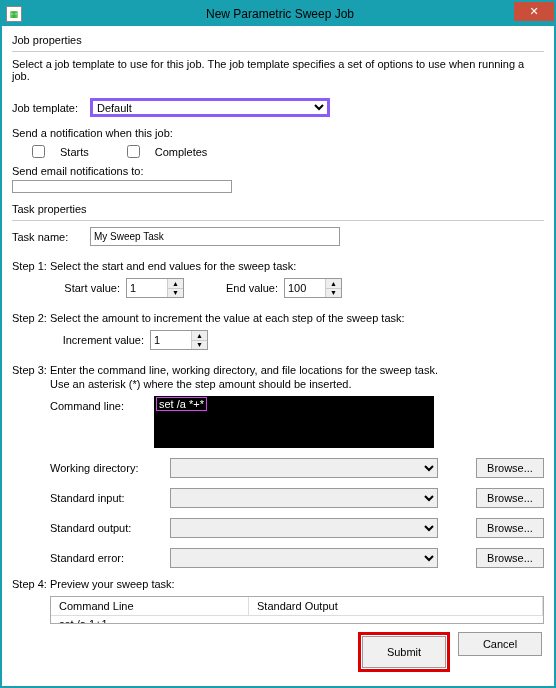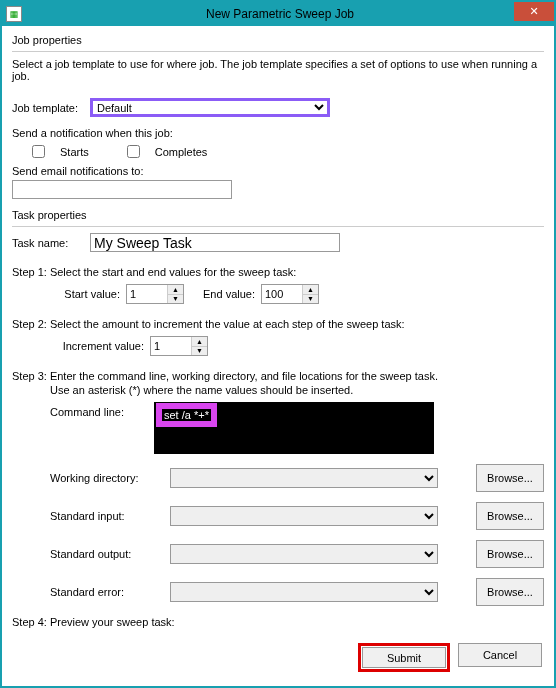--- a/index.html
+++ b/index.html
@@ -9,50 +9,50 @@
   .title-icon { width: 16px; height: 16px; margin-left: 4px; background: #fff; border: 1px solid #888; display: flex; align-items: center; justify-content: center; font-size: 9px; color: #090; }
   .title-text { position: absolute; left: 4px; right: 0; text-align: center; font-size: 12px; pointer-events: none; }
   .close-btn { position: absolute; right: 0; top: 0; width: 40px; height: 19px; background: #c94f3a; color: #fff; display: flex; align-items: center; justify-content: center; font-size: 13px; line-height: 1; cursor: pointer; }
   .client { position: absolute; top: 24px; left: 0; right: 0; bottom: 0; padding: 6px 10px 10px 10px; display: flex; flex-direction: column; overflow: hidden; }
   .group-heading { margin-top: 2px; margin-bottom: 4px; }
   .underline { border-top: 1px solid #ccc; margin-top: 1px; margin-bottom: 6px; }
   .hint { color: #000; margin-bottom: 16px; }
   label { display: inline-block; }
   .row { display: flex; align-items: center; margin-bottom: 4px; }
   select.tpl { width: 240px; height: 19px; border: 3px solid #8b5cf6; background: #fff; font-size: 11px; }
-  input.textbox { border: 1px solid #999; height: 19px; padding: 0 3px; background: #fff; font-size: 14px; }
+  input.textbox { border: 1px solid #999; height: 19px; padding: 0 3px; background: #fff; font-size: 10px; }
   input.email { width: 220px; }
   input.taskname { width: 250px; }
   .spinner { display: inline-flex; border: 1px solid #999; height: 20px; }
   .spinner input { border: none; width: 40px; height: 18px; padding: 0 3px; font-size: 11px; outline: none; }
   .spinner .btns { width: 16px; display: flex; flex-direction: column; border-left: 1px solid #ccc; }
   .spinner .sb { flex: 1; display: flex; align-items: center; justify-content: center; font-size: 7px; background: #eee; border-top: 1px solid #ccc; cursor: pointer; }
   .spinner .sb:first-child { border-top: none; }
   .step { margin-top: 10px; }
-  .vals { display: flex; align-items: center; gap: 1px; padding-left: 38px; margin-top: 6px; }
+  .vals { display: flex; align-items: center; gap: 24px; padding-left: 38px; margin-top: 6px; }
   .label70 { width: 70px; text-align: right; margin-right: 6px; }
   .cmdline-wrap { display: flex; align-items: flex-start; margin-top: 6px; padding-left: 38px; }
   .cmdline-label { width: 104px; margin-top: 4px; }
   .cmdbox { width: 280px; height: 52px; background: #000; color: #fff; font-family: "Consolas", monospace; font-size: 11px; padding: 2px 4px; overflow: hidden; }
-  .redfocus { border: 6px solid #d946ef; display: inline-block; padding: 0 2px; margin: -1px -2px; }
+  .redfocus { border: 1px solid #d946ef; display: inline-block; padding: 0 2px; margin: -1px -2px; }
   .dir-row { display: flex; align-items: center; margin-top: 10px; padding-left: 38px; gap: 16px; }
   .dir-row .lab { width: 104px; }
   .dir-row select { flex: 1; max-width: 268px; height: 20px; border: 1px solid #999; }
-  .browse-btn { width: 68px; height: 28px; border: 1px solid #999; background: #f0f0f0; cursor: pointer; margin-left: auto; }
+  .browse-btn { width: 68px; height: 20px; border: 1px solid #999; background: #f0f0f0; cursor: pointer; margin-left: auto; }
   .preview-box { border: 1px solid #aaa; margin: 6px 0 0 38px; height: 92px; overflow: hidden; }
   .preview-head { display: flex; border-bottom: 1px solid #ddd; }
   .preview-head div { padding: 3px 8px; border-right: 1px solid #ddd; }
   .preview-head .col1 { width: 198px; }
   .preview-head .col2 { flex: 1; }
   .preview-body { padding: 1px 8px; }
   .preview-body div { line-height: 15px; }
   .button-row { margin-top: auto; display: flex; justify-content: flex-end; gap: 8px; padding: 8px 2px 4px 0; }
   .btn { width: 84px; height: 24px; border: 1px solid #999; background: #f0f0f0; cursor: pointer; font-size: 11px; }
   .btn.primary-wrap { border: 3px solid #d00; padding: 1px; background: transparent; width: auto; height: auto; }
-  .btn.primary-wrap .inner { width: 84px; height: 21px; border: 1px solid #999; background: #f0f0f0; display: flex; align-items: center; justify-content: center; }
+  .btn.primary-wrap .inner { width: 84px; height: 32px; border: 1px solid #999; background: #f0f0f0; display: flex; align-items: center; justify-content: center; }
   .chk { display: inline-flex; align-items: center; gap: 12px; }
   .chk input { width: 13px; height: 13px; }
   .mt6 { margin-top: 6px; }
   .mt3 { margin-top: 3px; }
   .notif-row { display: flex; gap: 34px; padding-left: 16px; margin-top: 3px; margin-bottom: 4px; }
 </style>
 </head>
 <body>
 
 <div class="window">
@@ -61,21 +61,21 @@
     <div class="title-text">New Parametric Sweep Job</div>
     <div class="close-btn">
       <span>✕</span>
     </div>
   </div>
 
   <div class="client">
 
     <div class="group-heading">Job properties</div>
     <div class="underline"></div>
-    <div class="hint">Select a job template to use for where job. The job template specifies a set of options to use when running a job.</div>
+    <div class="hint">Select a job template to use for this job. The job template specifies a set of options to use when running a job.</div>
 
     <div class="row">
       <label style="width:78px">Job template:</label>
       <select class="tpl">
         <option>Default</option>
       </select>
     </div>
 
     <div class="mt6">Send a notification when this job:</div>
     <div class="notif-row">
@@ -130,21 +130,21 @@
           <input type="text" value="1" style="">
           <div class="btns">
               <div class="sb">▲</div>
               <div class="sb">▼</div>
             </div>
         </div>
       </div>
     </div>
 
     <div class="step">Step 3:  Enter the command line, working directory, and file locations for the sweep task.</div>
-    <div style="padding-left:38px;margin-top:2px">Use an asterisk (*)  where the name values should be inserted.</div>
+    <div style="padding-left:38px;margin-top:2px">Use an asterisk (*)  where the step amount should be inserted.</div>
 
     <div class="cmdline-wrap">
       <div class="cmdline-label">Command line:</div>
       <div class="cmdbox">
         <span class="redfocus"><span>set /a *+*</span></span>
       </div>
     </div>
 
     <div class="dir-row">
       <div class="lab">Working directory:</div>
@@ -161,20 +161,30 @@
       <select><option></option></select>
       <button class="browse-btn">Browse...</button>
     </div>
     <div class="dir-row">
       <div class="lab">Standard error:</div>
       <select><option></option></select>
       <button class="browse-btn">Browse...</button>
     </div>
 
     <div class="step">Step 4:  Preview your sweep task:</div>
+    <div class="preview-box">
+      <div class="preview-head">
+        <div class="col1">Command Line</div>
+        <div class="col2">Standard Output</div>
+      </div>
+      <div class="preview-body">
+        <div>set /a 1+1</div>
+
+      </div>
+    </div>
 
     <div class="button-row">
       <div class="btn primary-wrap">
         <div class="inner">Submit</div>
       </div>
       <button class="btn">Cancel</button>
     </div>
 
   </div>
 </div>

